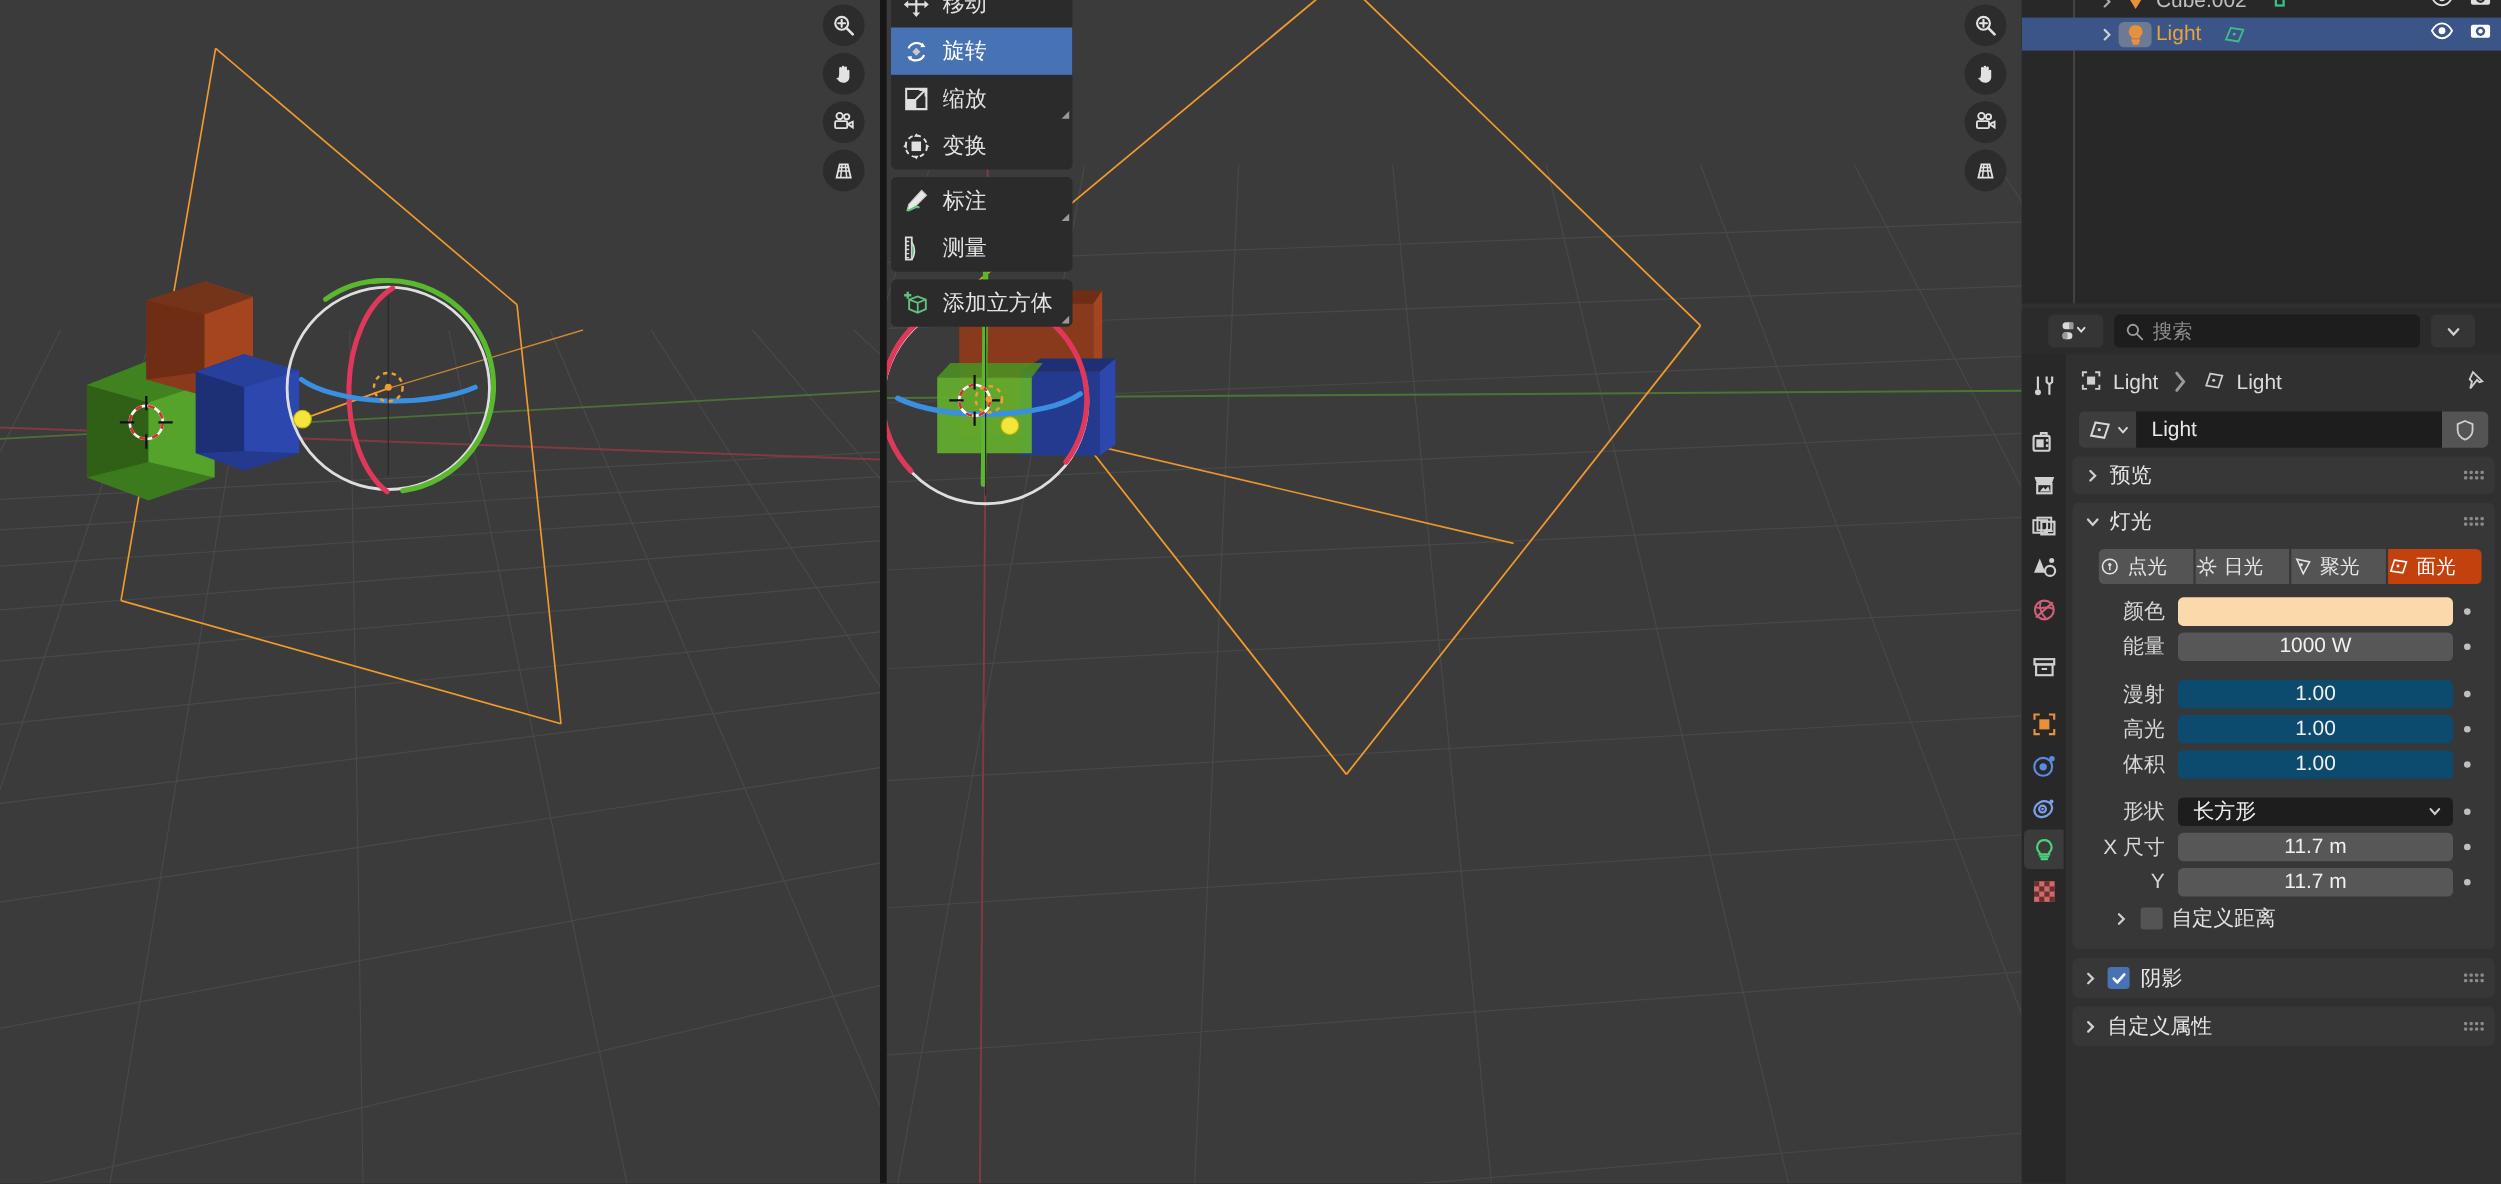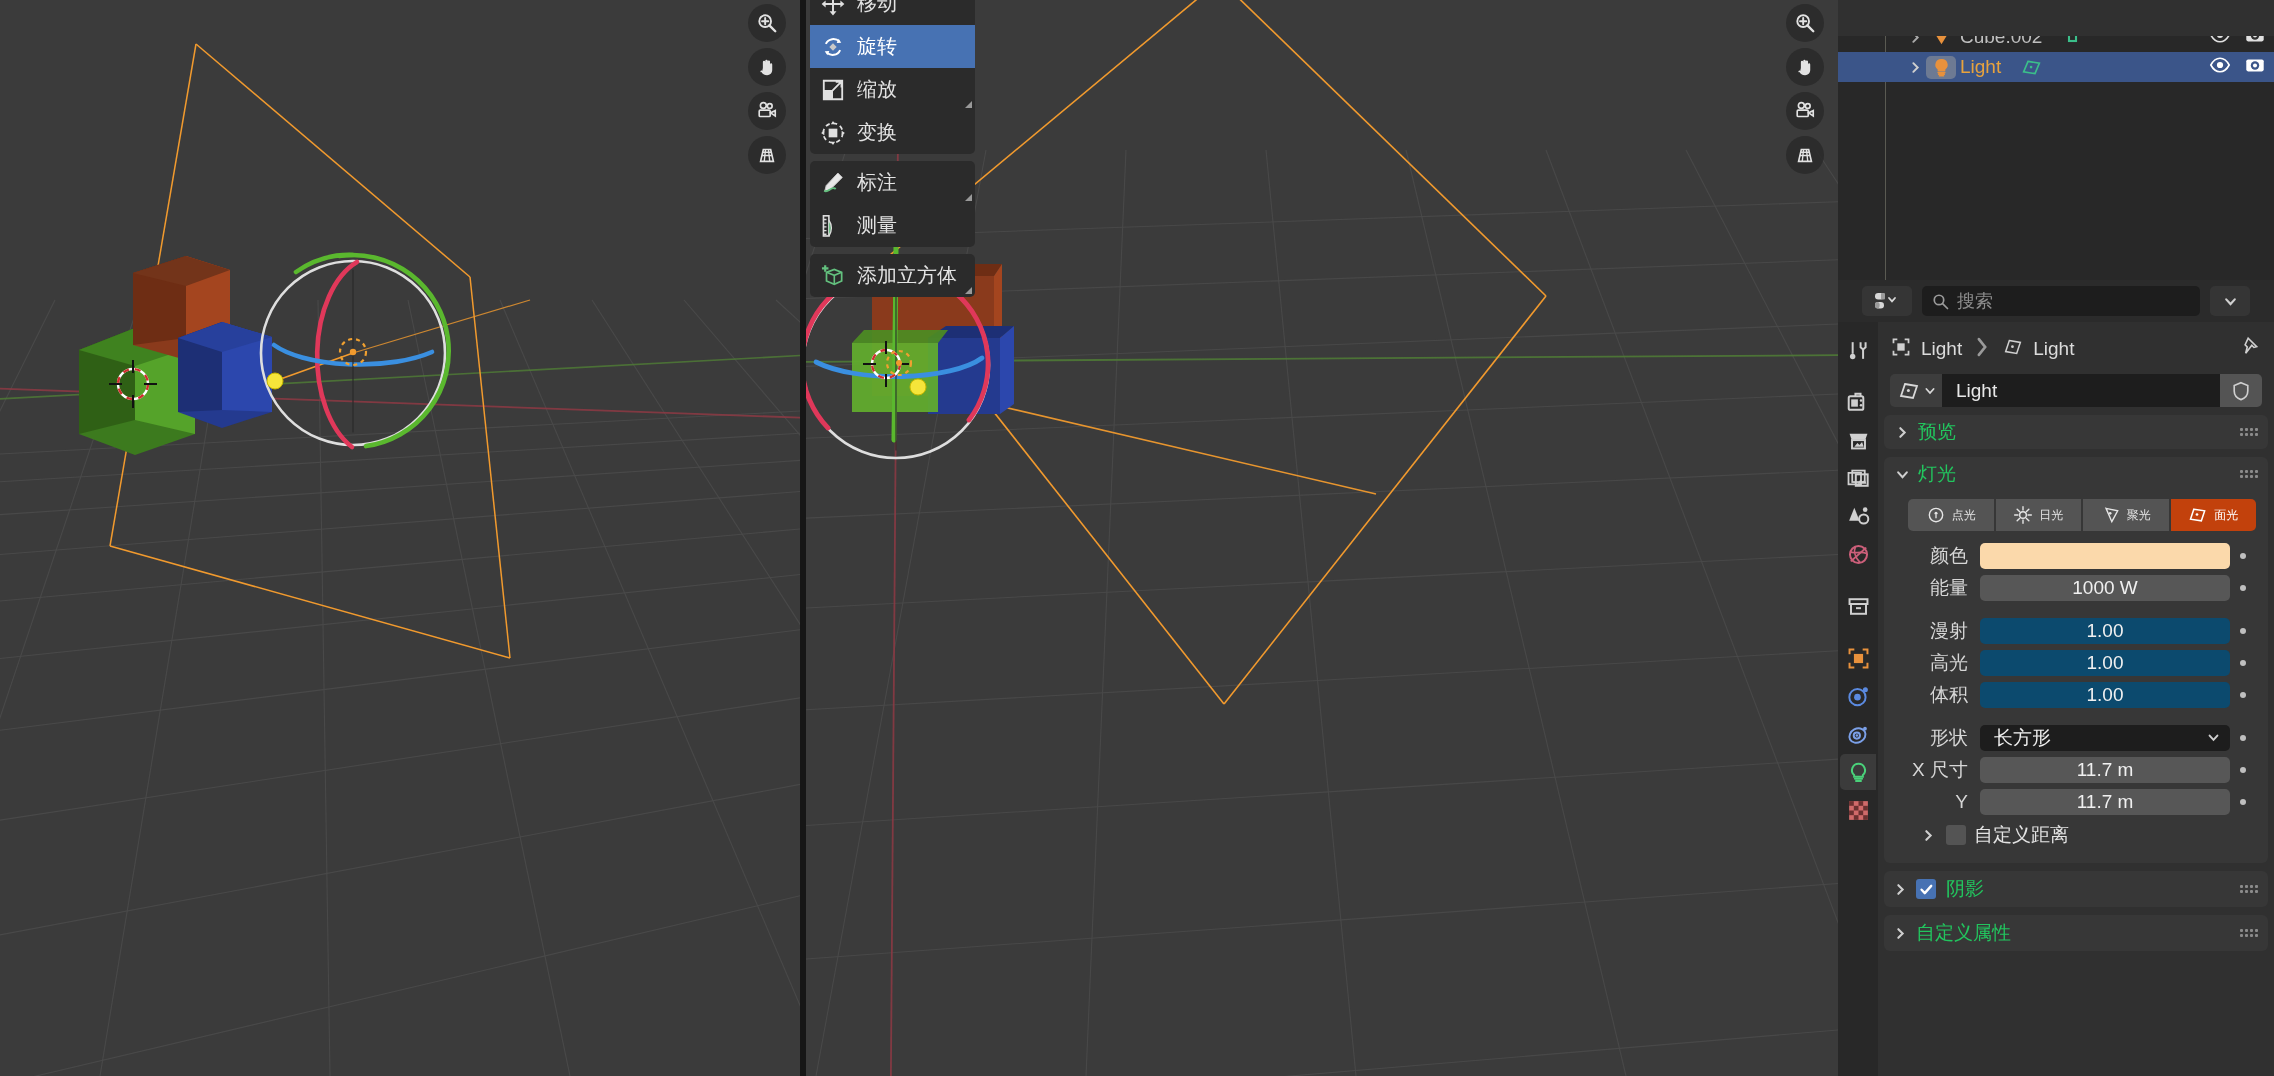--- a/index.html
+++ b/index.html
@@ -45,21 +45,21 @@
   .tm-icon svg { width:26px; height:26px; }
   .tm-corner {
     position:absolute; right:3px; bottom:3px;
     width:0; height:0; border-style:solid; border-width:0 0 7px 7px;
     border-color:transparent transparent #999 transparent;
   }
 
   
   #outliner {
     position:absolute; left:1838px; top:0; width:436px; height:276px;
-    background:#282828; z-index:25; overflow:hidden;margin-top:36px;
+    background:#282828; z-index:25; overflow:hidden;
   }
   .ol-row { display:flex; align-items:center; height:30px; padding:0 0 0 8px; font-size:19px; position:relative; }
   .ol-row.sel { background:#3b5589; }
   .ol-indent { width:58px; flex:0 0 58px; }
   .ol-arrow { width:22px; flex:0 0 22px; display:flex; align-items:center; justify-content:center; color:#a9a9a9; }
   .ol-arrow svg { width:13px; height:13px; }
   .ol-objicon { width:30px; flex:0 0 30px; display:flex; align-items:center; justify-content:center; }
   .ol-objicon svg { width:23px; height:23px; }
   .ol-name { color:#e8a33d; font-size:19px; margin-left:4px; white-space:nowrap; }
   .ol-name.dim { color:#bfbfbf; }
@@ -123,29 +123,29 @@
     flex:1 1 auto; height:33px; background:#1d1d1d; display:flex; align-items:center;
     padding-left:14px; font-size:19px; color:#e8e8e8;
   }
   .id-shield { width:42px; height:33px; background:#545454; border-radius:0 5px 5px 0; display:flex; align-items:center; justify-content:center; }
   .id-shield svg { width:22px; height:22px; }
 
   .panel { background:#373737; border-radius:6px; margin:8px 6px 0 6px; overflow:hidden; }
   .panel-head { display:flex; align-items:center; height:34px; padding:0 10px; gap:8px; position:relative; }
   .panel-head .tri { width:16px; display:flex; align-items:center; justify-content:center; }
   .panel-head .tri svg { width:13px; height:13px; }
-  .panel-title { font-size:19px; color:#22c55e; }
+  .panel-title { font-size:19px; color:#e5e5e5; }
   .grip { position:absolute; right:10px; display:grid; grid-template-columns:repeat(4,3px); grid-template-rows:repeat(2,3px); gap:2px; }
   .grip i { width:3px; height:3px; background:#8b8b8b; display:block; border-radius:1px; }
   .panel-body { padding:4px 12px 12px 12px; }
 
   .lamp-type-row { display:flex; gap:2px; margin:4px 0 10px 12px; }
   .lamp-btn {
     flex:1 1 0; height:32px; background:#545454; display:flex; align-items:center;
-    justify-content:center; gap:6px; font-size:12px; color:#e5e5e5;
+    justify-content:flex-start; gap:6px; font-size:18px; color:#e5e5e5;
   }
   .lamp-btn:first-child { border-radius:5px 0 0 5px; }
   .lamp-btn:last-child { border-radius:0 5px 5px 0; }
   .lamp-btn.active { background:#c2410c; color:#fff; }
   .lamp-btn svg { width:20px; height:20px; }
 
   .frow { display:flex; align-items:center; height:29px; margin-bottom:3px; }
   .frow .lbl { width:84px; flex:0 0 84px; text-align:right; padding-right:12px; font-size:19px; color:#d6d6d6; }
   .fctl { flex:1 1 auto; height:26px; border-radius:5px; display:flex; align-items:center; justify-content:center; font-size:19px; color:#f0f0f0; position:relative; }
   .fctl.grey { background:#575757; }

